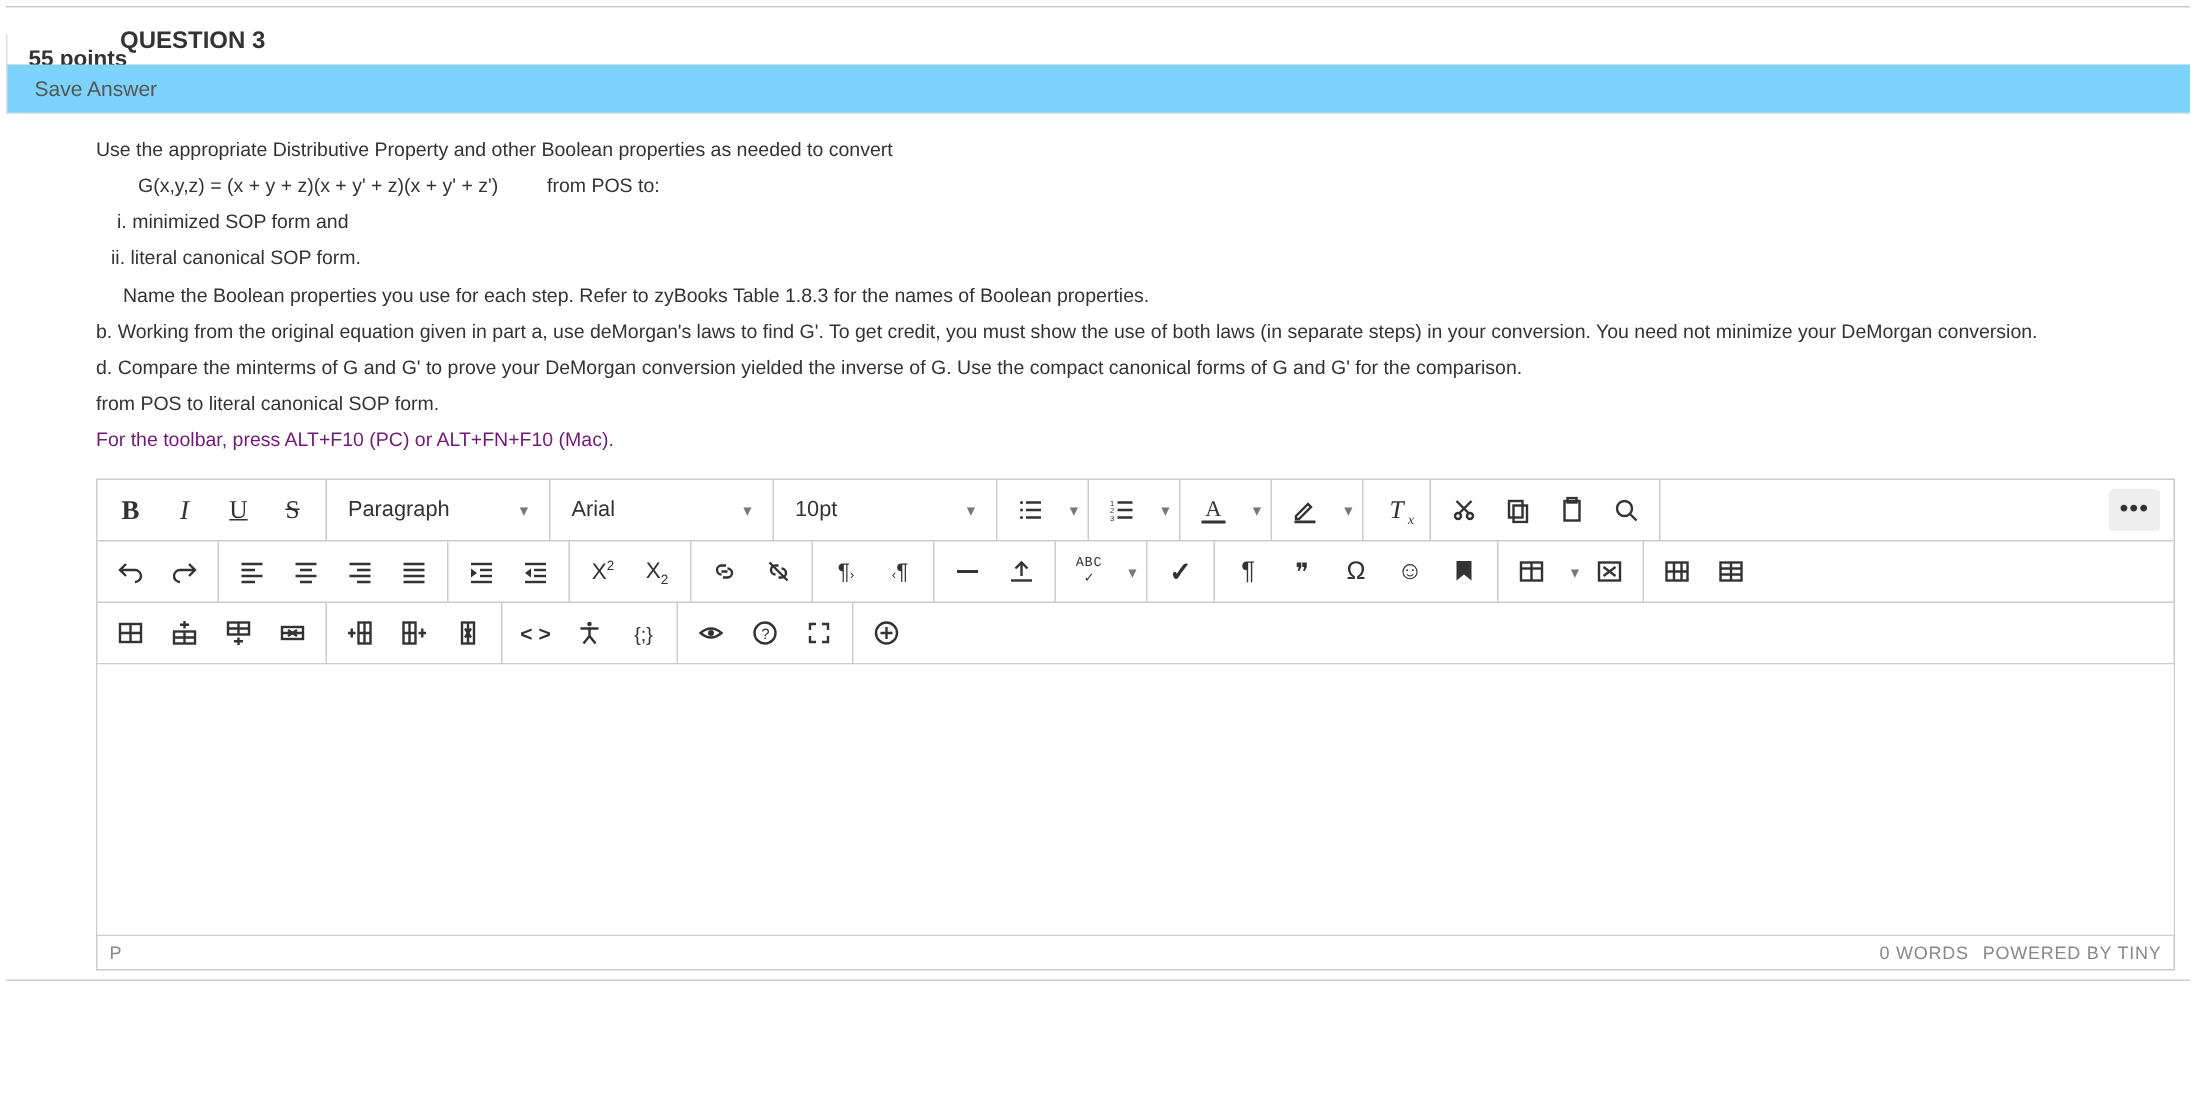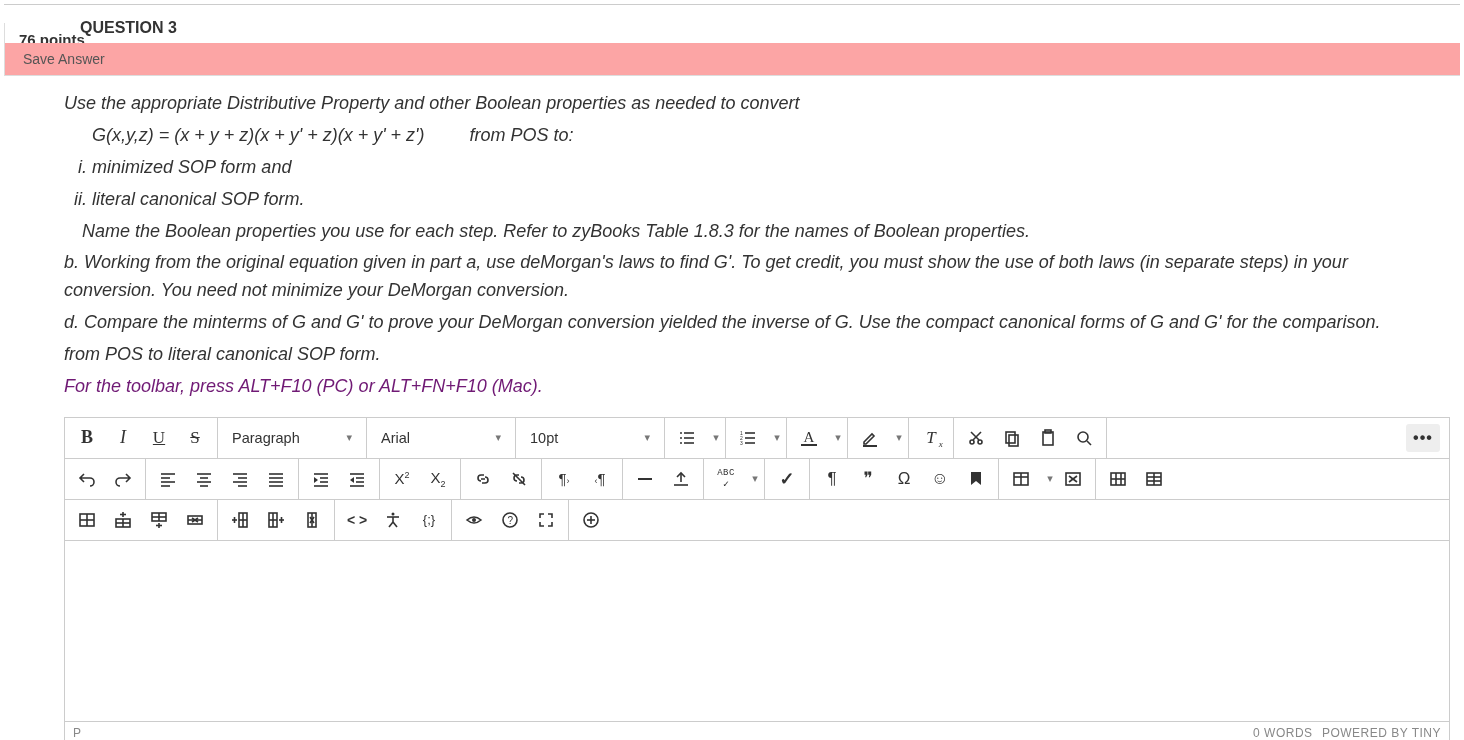--- a/index.html
+++ b/index.html
@@ -34,35 +34,34 @@
   .points {
     font-weight: 700;
     font-size: 15px;
     padding: 8px 14px;
     border-left: 1px solid #ddd;
     display:flex;align-items:center;
     margin-top:-14px;
     border-bottom:1px solid #ddd;
   }
   .save-btn {
-    background: #fca5a5;
+    background: #7dd3fc;
     padding: 8px 18px;
     border-left: 1px solid #ddd;
     border-bottom: 1px solid #ddd;
     display:flex;align-items:center;
     cursor: pointer;
     color:#555;
     font-size:14px;
     margin-top:-14px;
   }
   .body {
     padding: 6px 18px 6px 60px;
-    font-size: 18px;
+    font-size: 13px;
     line-height: 1.55;
-    font-style: italic;
   }
   .body p { margin: 4px 0; }
   .indent1 { padding-left: 28px; }
   .indent2 { padding-left: 14px; }
   .indent3 { padding-left: 10px; }
   .toolbar-hint {
     margin-top: 28px;
     color: #701a75;
   }
   .editor {
@@ -137,21 +136,21 @@
     display:flex;align-items:center;justify-content:center;
   }
 </style>
 </head>
 <body>
 
 <div class="page">
 
   <div class="header-row">
     <div class="qtitle">QUESTION 3</div>
-    <div class="points">76 points</div>
+    <div class="points">55 points</div>
     <div class="save-btn">Save Answer</div>
   </div>
 
   <div class="body">
     <p>Use the appropriate Distributive Property and other Boolean properties as needed to convert</p>
     <p class="indent1" style="white-space:pre;">G(x,y,z) = (x + y + z)(x + y' + z)(x + y' + z')         from POS to:</p>
     <p class="indent2">i. minimized SOP form and</p>
     <p class="indent3">ii. literal canonical SOP form.</p>
     <p class="indent3" style="padding-left:18px;">Name the Boolean properties you use for each step. Refer to zyBooks Table 1.8.3 for the names of Boolean properties.</p>
     <p>b. Working from the original equation given in part a, use deMorgan's laws to find G'. To get credit, you must show the use of both laws (in separate steps) in your conversion. You need not minimize your DeMorgan conversion.</p>

